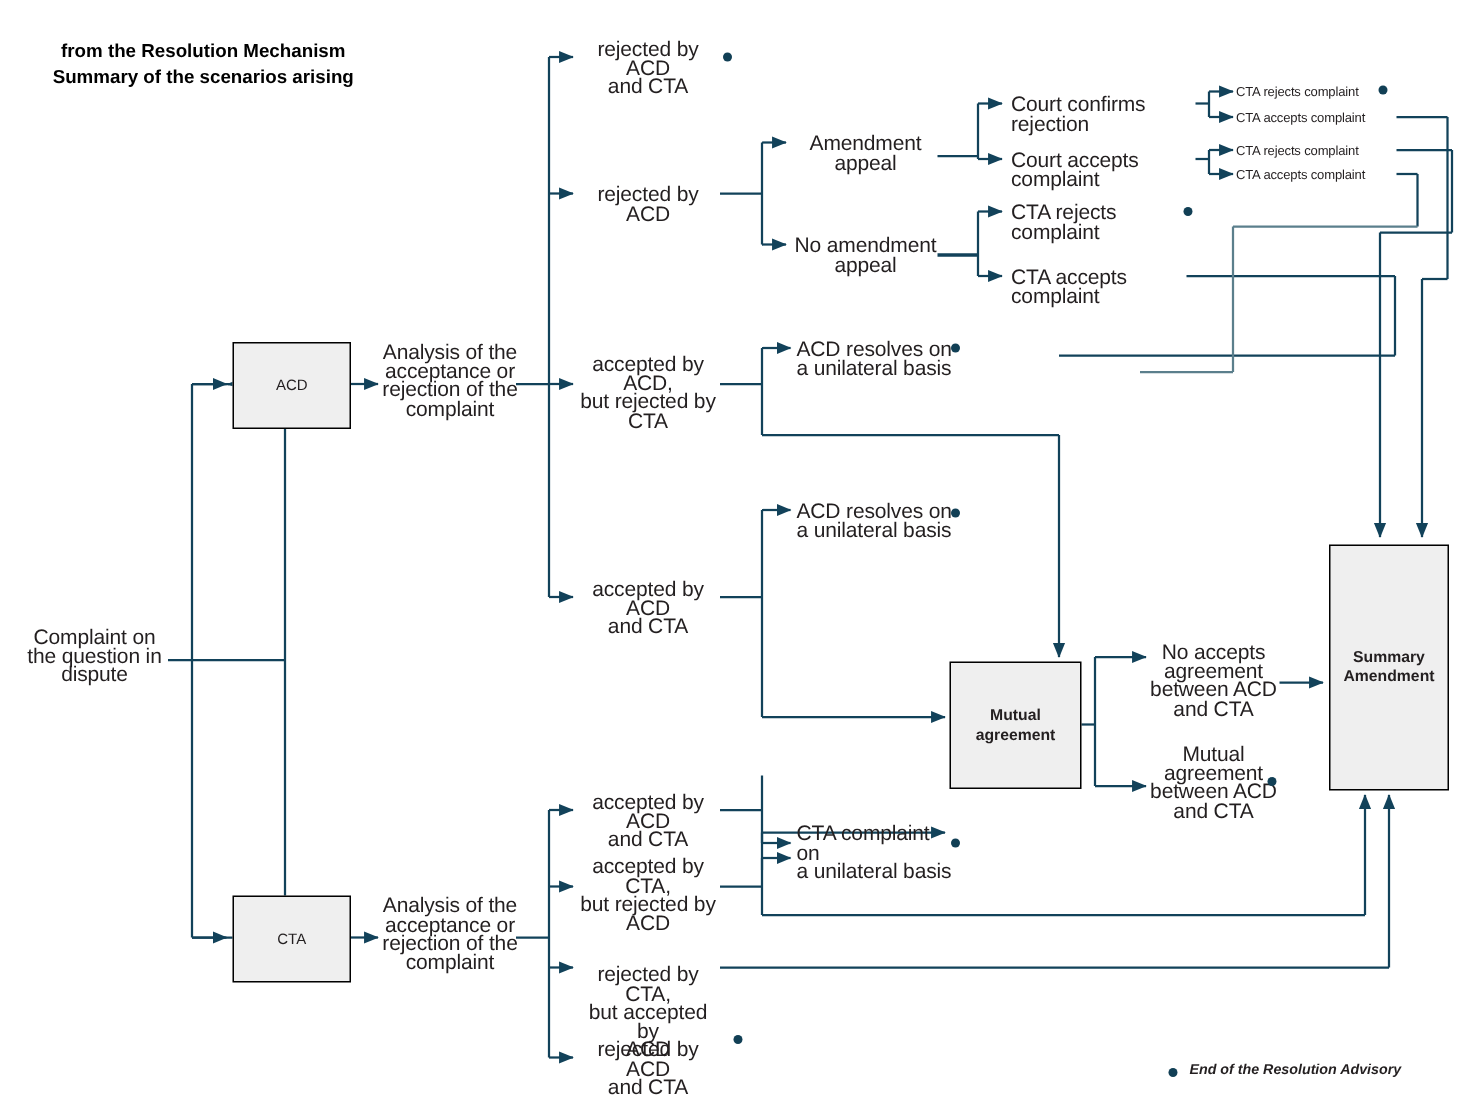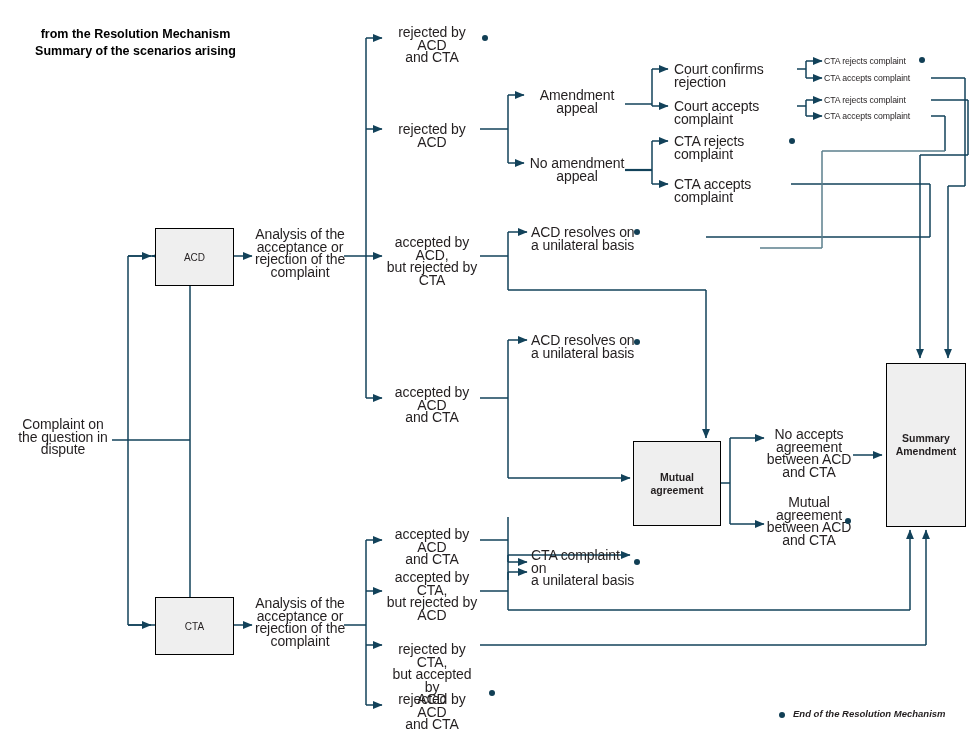--- a/index.html
+++ b/index.html
@@ -298,15 +298,15 @@
 
   <div class="lbl" style="left:766px;top:496px;width:86px;">
     <div>Mutual</div>
     <div>agreement</div>
     <div>between ACD</div>
     <div>and CTA</div>
   </div>
   <div class="dot" style="left:845px;top:518px;"></div>
 
   <div class="dot" style="left:779px;top:712px;"></div>
-  <div class="legend" style="left:793px;top:708px;">End of the Resolution Mechanism</div>
+  <div class="legend" style="left:793px;top:708px;">End of the Resolution Advisory</div>
 
 </div>
 
 </body></html>

